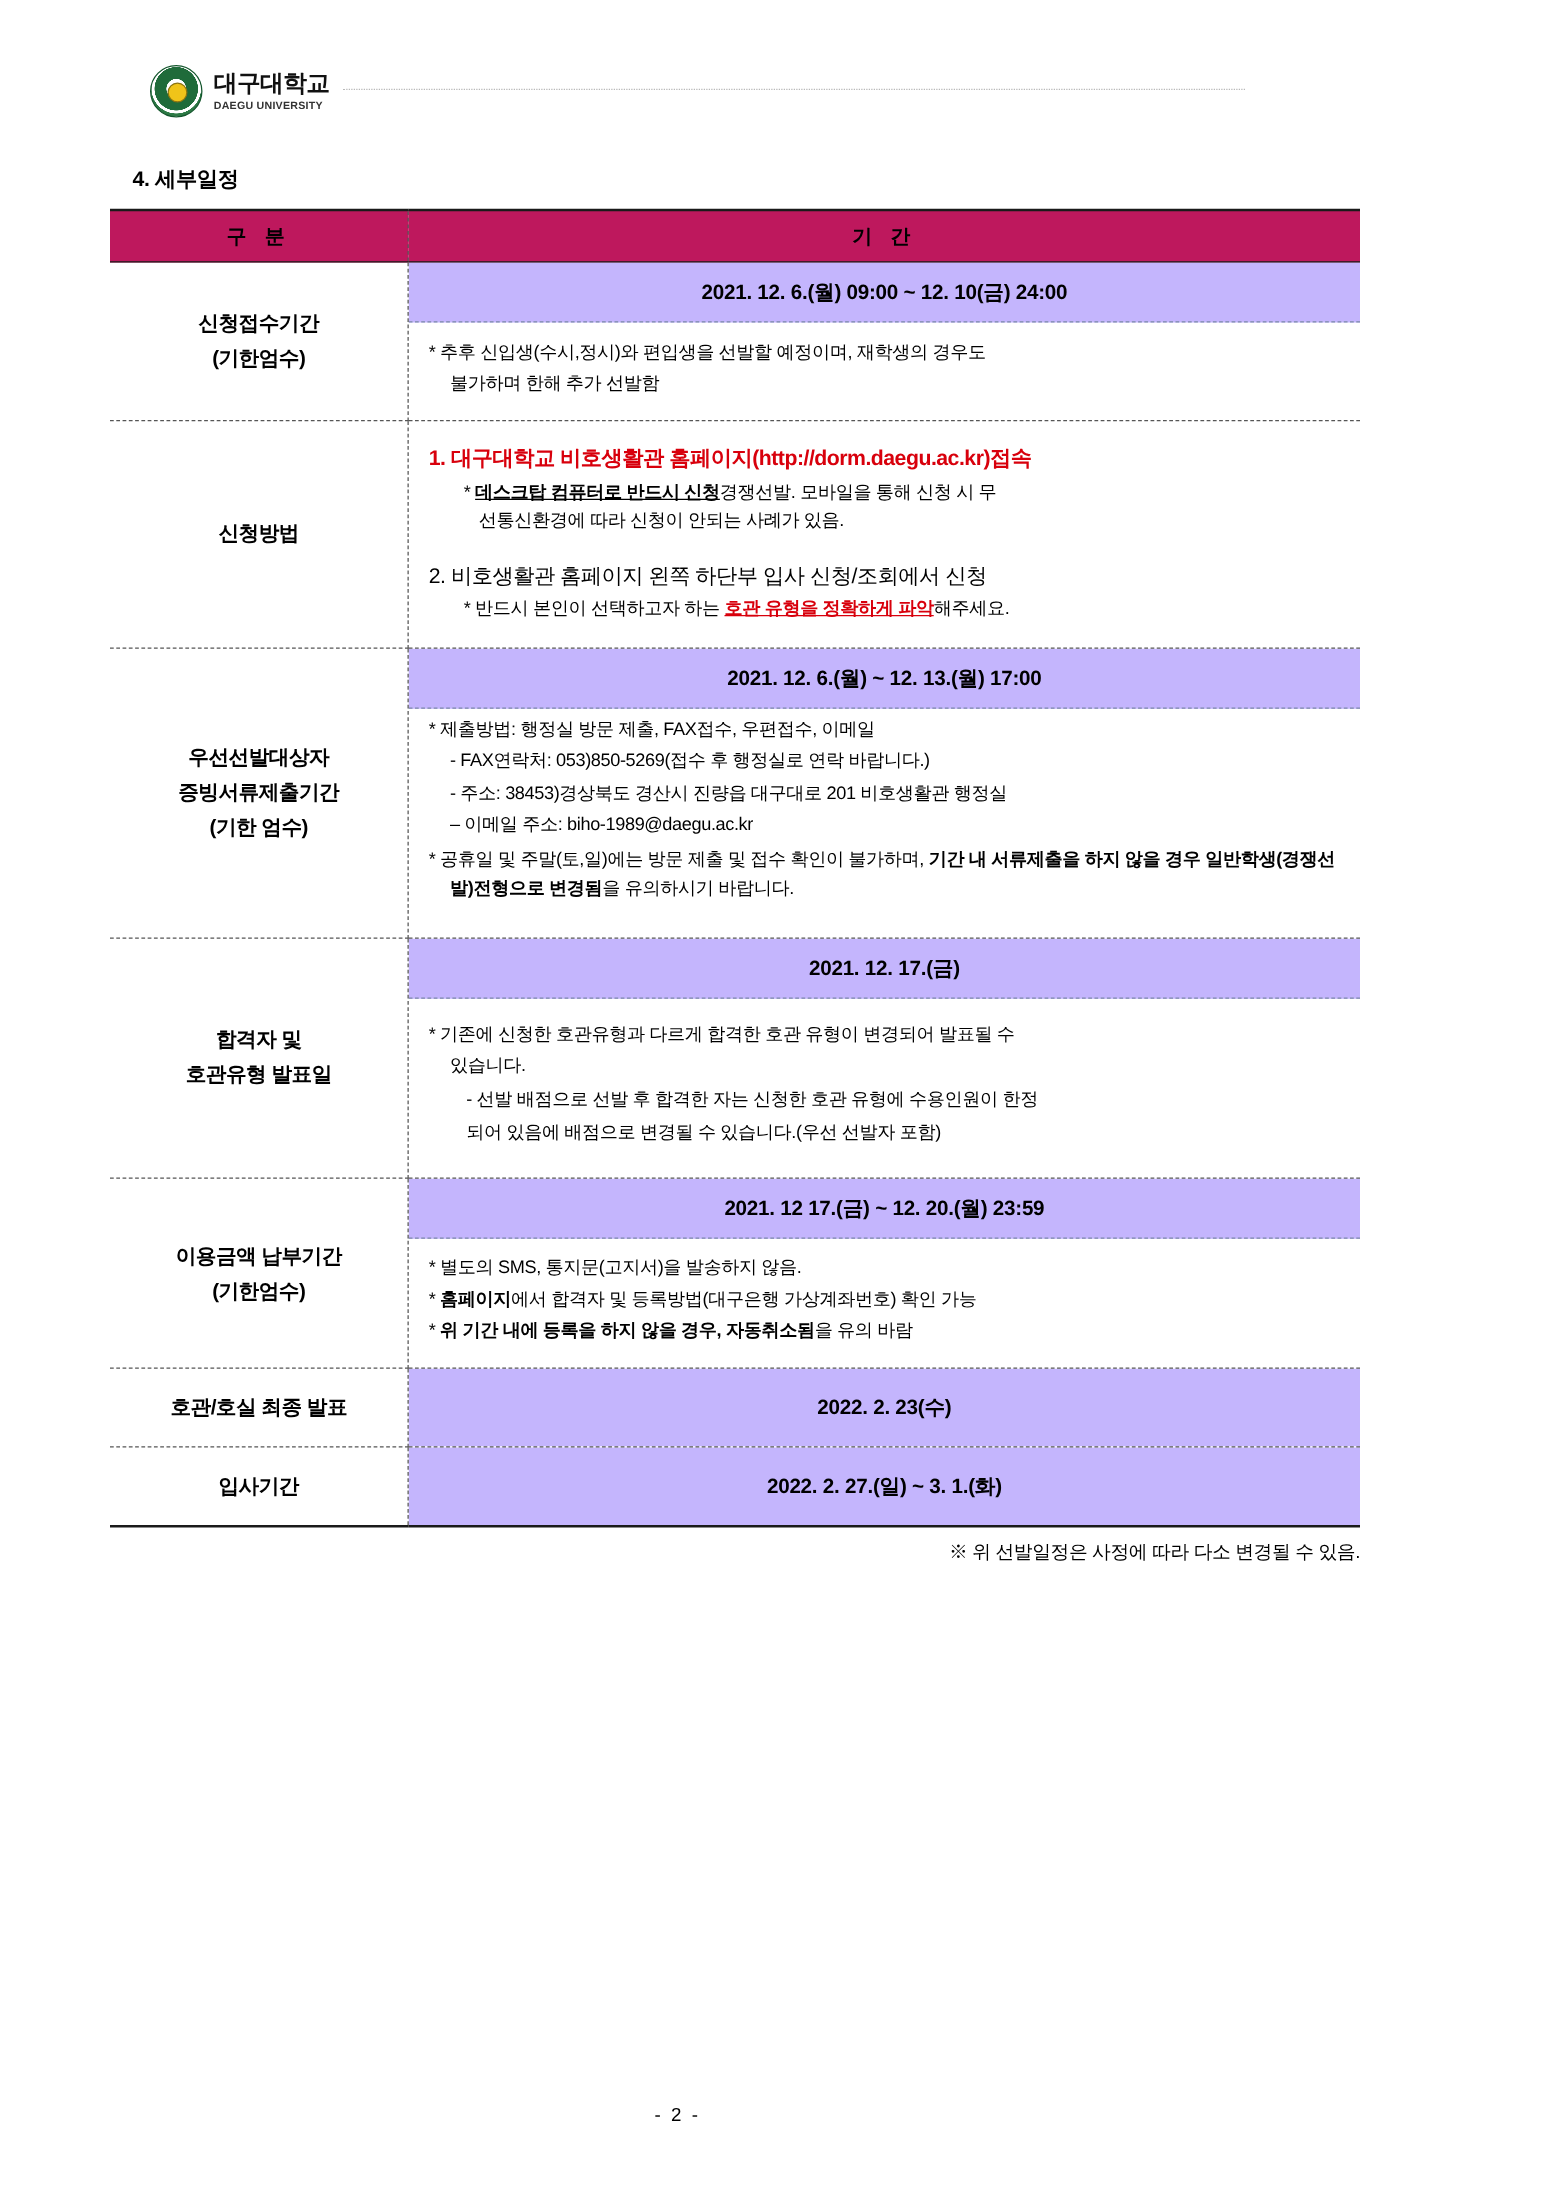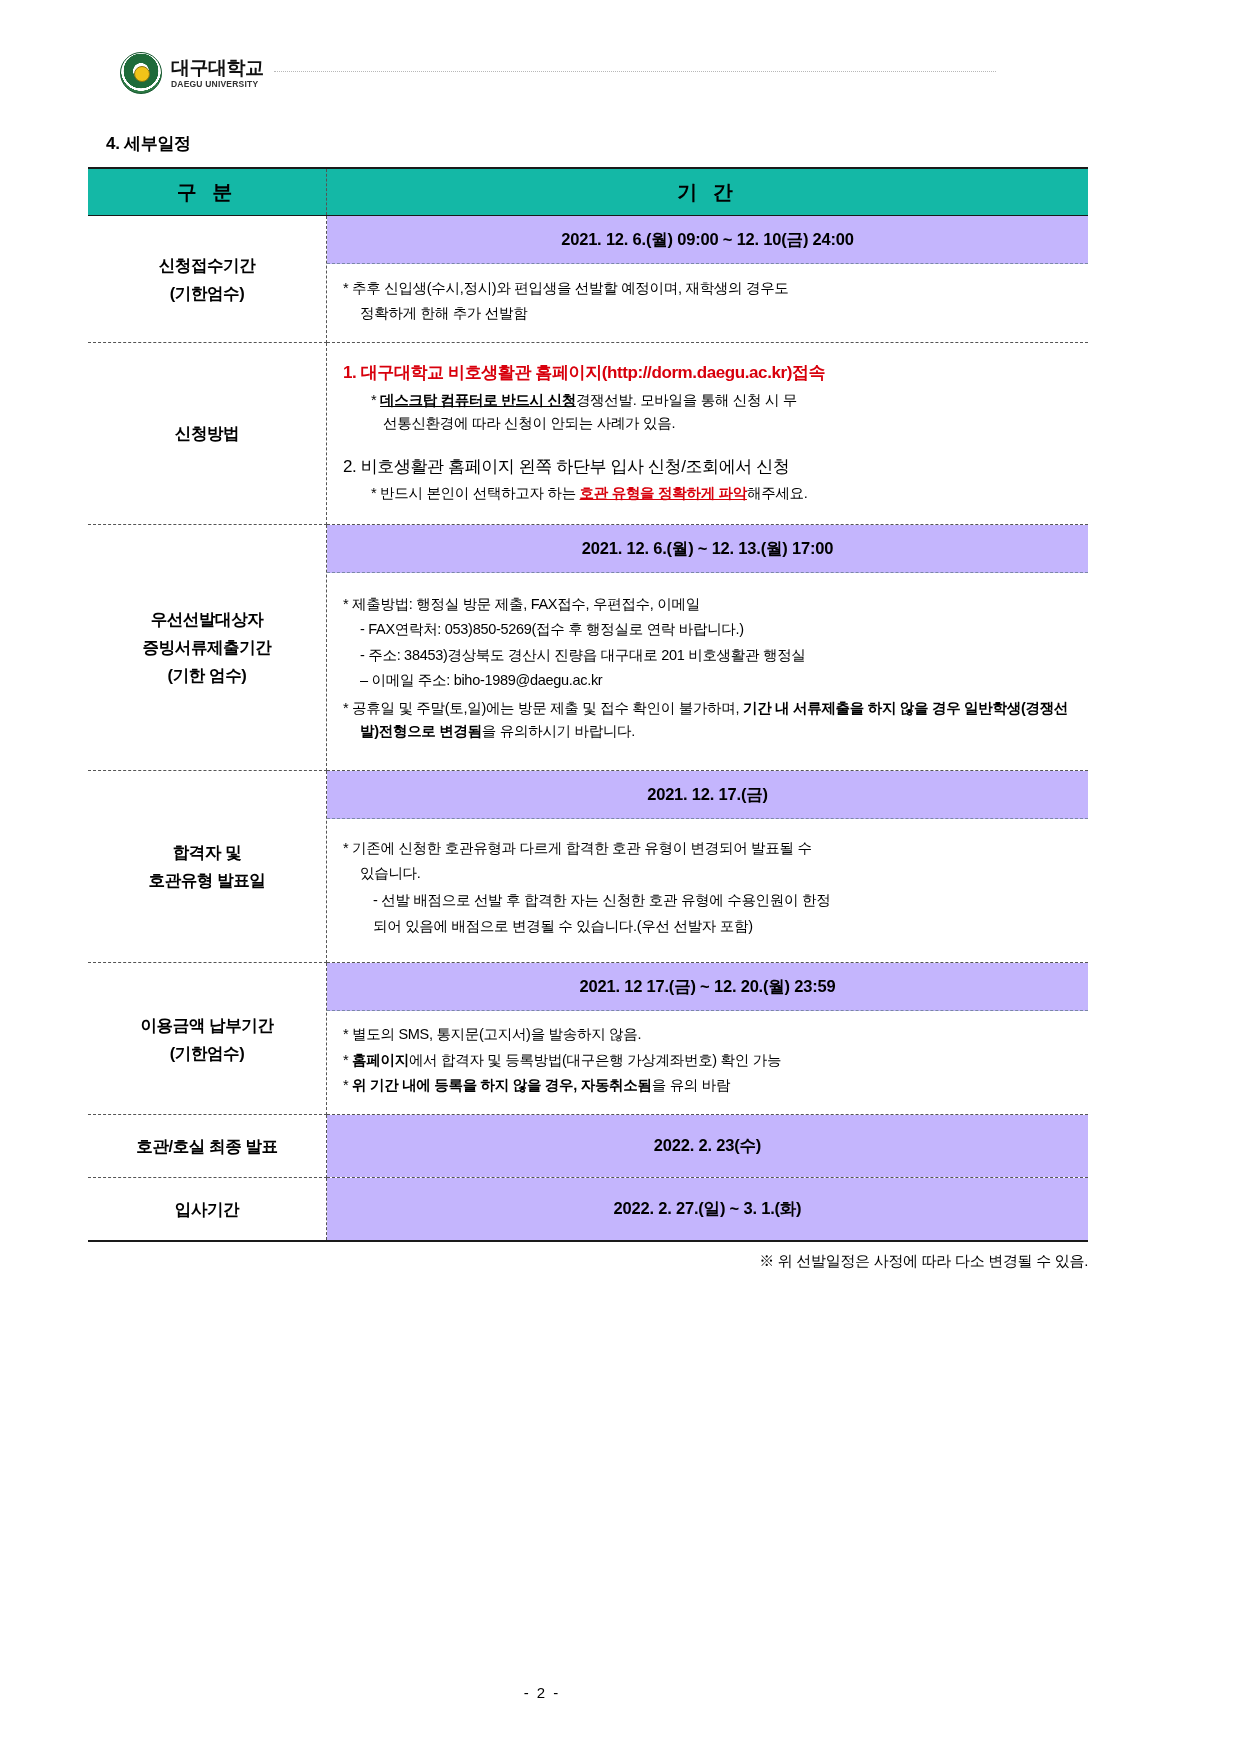--- a/index.html
+++ b/index.html
@@ -90,22 +90,22 @@
   
   table.schedule {
     width: 1000px;
     margin: 0 auto;
     border-collapse: collapse;
     table-layout: fixed;
   }
   table.schedule thead th {
     border-top: 2.5px solid #1a1a1a;
     border-bottom: 1.5px solid #1a1a1a;
-    background: #14b8a6;
-    font-size: 20px;
+    background: #be185d;
+    font-size: 16px;
     font-weight: bold;
     letter-spacing: 5px;
     padding: 10px 0 9px 0;
     text-align: center;
   }
   table.schedule thead th.col-div { width: 238px; border-right: 1px dashed #555; }
   table.schedule thead th.col-per { }
 
   td.cat {
     width: 238px;
@@ -215,21 +215,21 @@
 
       <tr>
         <td class="cat">
           <span style="white-space: pre-line;">신청접수기간
 (기한엄수)</span>
         </td>
         <td class="content">
           <div class="date-band">2021. 12. 6.(월) 09:00 ~ 12. 10(금) 24:00</div>
           <div class="body-block">
             <p class="hang">* 추후 신입생(수시,정시)와 편입생을 선발할 예정이며, 재학생의 경우도</p>
-            <p class="indent1">정확하게 한해 추가 선발함</p>
+            <p class="indent1">불가하며 한해 추가 선발함</p>
           </div>
         </td>
       </tr>
 
       <tr>
         <td class="cat">
           <span style="white-space: pre-line;">신청방법</span>
         </td>
         <td class="content">
           <div class="body-block" style="padding-top:16px; padding-bottom:16px;">
@@ -253,21 +253,21 @@
       </tr>
 
       <tr>
         <td class="cat">
           <span style="white-space: pre-line;">우선선발대상자
 증빙서류제출기간
 (기한 엄수)</span>
         </td>
         <td class="content">
           <div class="date-band">2021. 12. 6.(월) ~ 12. 13.(월) 17:00</div>
-          <div class="body-block" style="padding-top:20px; padding-bottom:24px;">
+          <div class="body-block" style="padding-top:6px; padding-bottom:24px;">
             <p class="hang">* 제출방법: 행정실 방문 제출, FAX접수, 우편접수, 이메일</p>
             <p class="indent1">- FAX연락처: 053)850-5269(접수 후 행정실로 연락 바랍니다.)</p>
             <p class="indent1">- 주소: 38453)경상북도 경산시 진량읍 대구대로 201 비호생활관 행정실</p>
             <p class="indent1">– 이메일 주소: biho-1989@daegu.ac.kr</p>
             <p class="hang" style="margin-top:4px;">
               <span>* 공휴일 및 주말(토,일)에는 방문 제출 및 접수 확인이 불가하며, </span><span class="b">기간 내 서류제출을 하지 않을 경우 일반학생(경쟁선발)전형으로 변경됨</span><span>을 유의하시기 바랍니다.</span>
             </p>
           </div>
         </td>
       </tr>

